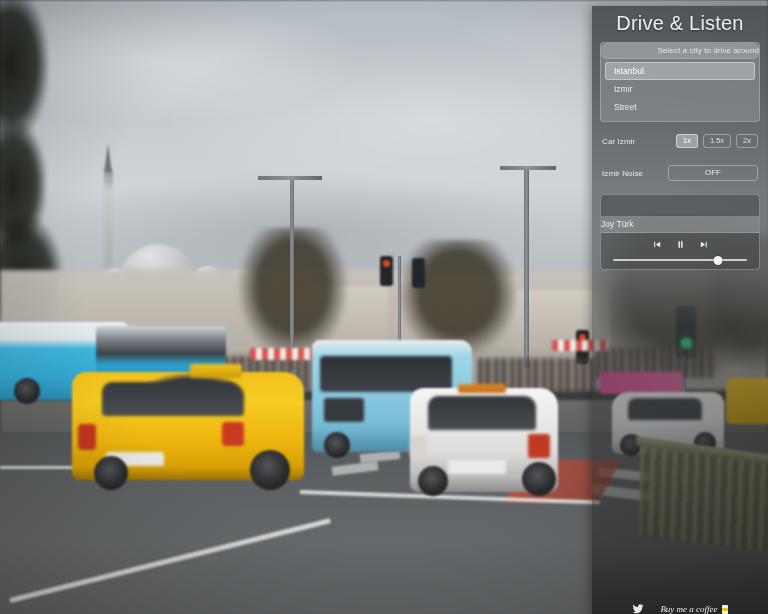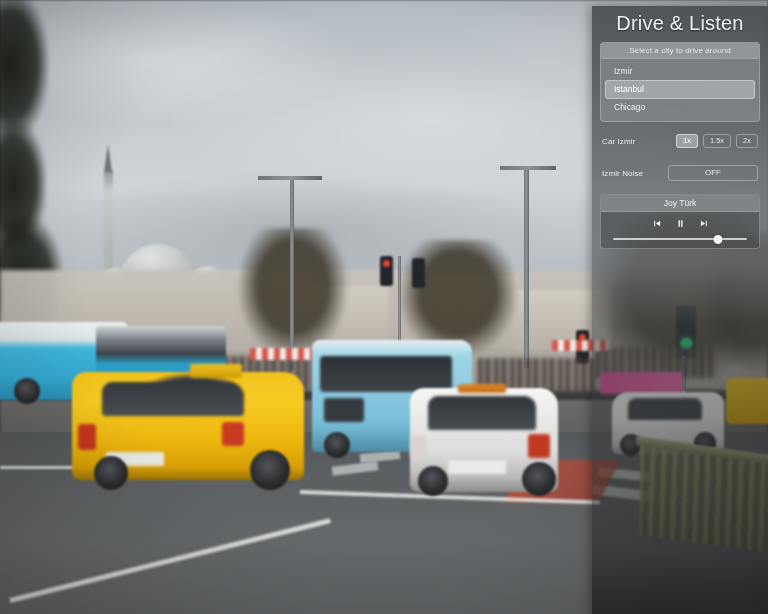--- a/index.html
+++ b/index.html
@@ -247,27 +247,28 @@
 
   
   .city-panel {
     margin: 0 8px;
     background: rgba(150,154,158,.55);
     border: 1px solid rgba(185,190,194,.45);
     border-radius: 4px;
     overflow: hidden;
   }
   .city-head {
-    text-align: center;
+    text-align: right;
     font-size: 8px;
     color: #e3e6e8;
     padding: 3px 0 3px 0;
     background: rgba(166,170,174,.55);
     border-bottom: 1px solid rgba(190,194,198,.35);
     letter-spacing: .1px;
+    border-radius: 6px;
   }
   .city-list {
     padding: 3px 4px 4px 4px;
     background: rgba(120,124,128,.35);
   }
   .city-item {
     font-size: 8.5px;
     color: #eceff1;
     padding: 3.5px 8px;
     border-radius: 3px;
@@ -328,26 +329,27 @@
 
   
   .radio-panel {
     margin: 8px 8px 0 8px;
     border: 1px solid rgba(186,190,194,.45);
     border-radius: 4px;
     overflow: hidden;
     background: rgba(58,60,60,.45);
   }
   .radio-head {
-    text-align: center;
+    text-align: left;
     font-size: 8.5px;
     color: #eef1f3;
     padding: 3px 0;
     background: rgba(160,164,168,.55);
     border-bottom: 1px solid rgba(190,194,198,.35);
+    margin-top: 21px;
   }
   .radio-body { padding: 6px 0 8px 0; }
   .radio-controls {
     display: flex;
     justify-content: center;
     align-items: center;
     gap: 13px;
     margin-bottom: 7px;
   }
   .rbtn {
@@ -510,23 +512,23 @@
     <div class="video-grain"></div>
   </div>
 
   <div class="sidebar">
 
     <div class="app-title">Drive &amp; Listen</div>
 
     <div class="city-panel">
       <div class="city-head">Select a city to drive around</div>
       <div class="city-list">
+        <div class="city-item active">Istanbul</div>
         <div class="city-item">Izmir</div>
-        <div class="city-item active">Istanbul</div>
-        <div class="city-item">Chicago</div>
+        <div class="city-item">Street</div>
       </div>
     </div>
 
     <div class="ctrl-row">
       <div class="ctrl-label">Car Izmir</div>
       <div class="speed-group">
         <button class="speed-btn active">1x</button>
         <button class="speed-btn">1.5x</button>
         <button class="speed-btn">2x</button>
       </div>
@@ -558,15 +560,26 @@
           </button>
         </div>
         <div class="vol-wrap">
           <div class="vol-track">
             <div class="vol-thumb" id="vol-thumb" style="left: 78%;"></div>
           </div>
         </div>
       </div>
     </div>
 
+    <div class="footer">
+      <span class="tw-icon">
+        <svg width="12" height="12" viewBox="0 0 24 24" fill="currentColor" aria-hidden="true">
+            <path d="M23 4.9c-.8.4-1.7.6-2.6.8a4.5 4.5 0 0 0 2-2.5c-.9.5-1.9.9-2.9 1.1a4.5 4.5 0 0 0-7.7 4.1A12.8 12.8 0 0 1 2.5 3.6a4.5 4.5 0 0 0 1.4 6 4.4 4.4 0 0 1-2-.6v.1a4.5 4.5 0 0 0 3.6 4.4 4.5 4.5 0 0 1-2 .1 4.5 4.5 0 0 0 4.2 3.1A9 9 0 0 1 1 18.6a12.7 12.7 0 0 0 6.9 2c8.3 0 12.8-6.9 12.8-12.8v-.6A9 9 0 0 0 23 4.9z"></path>
+          </svg>
+      </span>
+      <span class="coffee-link">
+        <span>Buy me a coffee</span>
+        <span class="cup"></span>
+      </span>
+    </div>
 
   </div>
 </div>
 
 </body></html>

